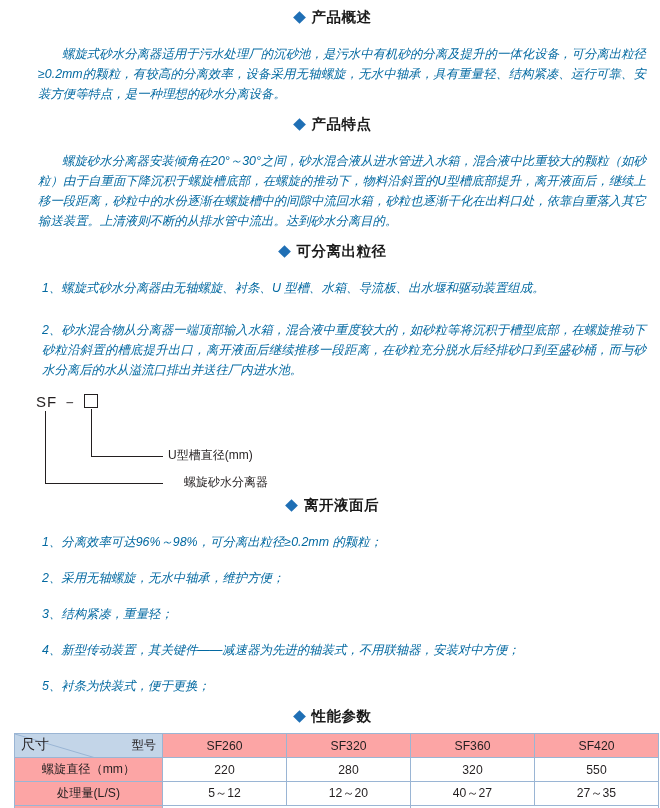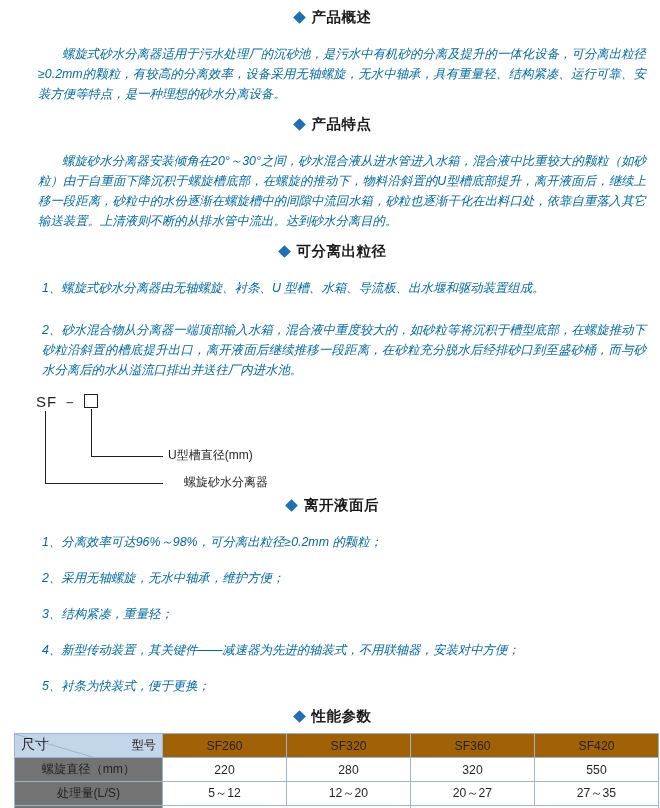--- a/index.html
+++ b/index.html
@@ -102,25 +102,25 @@
     vertical-align: middle;
     color: #231f20;
   }
   td.hdr-cell {
     background: #c3d5e8;
     position: relative;
     height: 44px;
     padding: 0;
   }
   td.col-head {
-    background: #a16207;
+    background: #fca5a5;
     font-weight: normal;
   }
   td.row-head {
-    background: #737373;
+    background: #fca5a5;
   }
   .diag-line {
     position: absolute;
     left: 0; top: 0;
     width: 100%; height: 100%;
     overflow: hidden;
   }
   .diag-line svg { display: block; }
   .hdr-tr {
     position: absolute;
@@ -227,21 +227,21 @@
           <td>220</td>
           <td>280</td>
           <td>320</td>
           <td>550</td>
         </tr>
 
         <tr>
           <td class="row-head">处理量(L/S)</td>
           <td>5～12</td>
           <td>12～20</td>
-          <td>20～27</td>
+          <td>40～27</td>
           <td>27～35</td>
         </tr>
 
         <tr>
           <td class="row-head">电机功率（kW）</td>
           <td colspan="2">0.37</td>
           <td colspan="2">0.75</td>
         </tr>
 
       </tbody>

